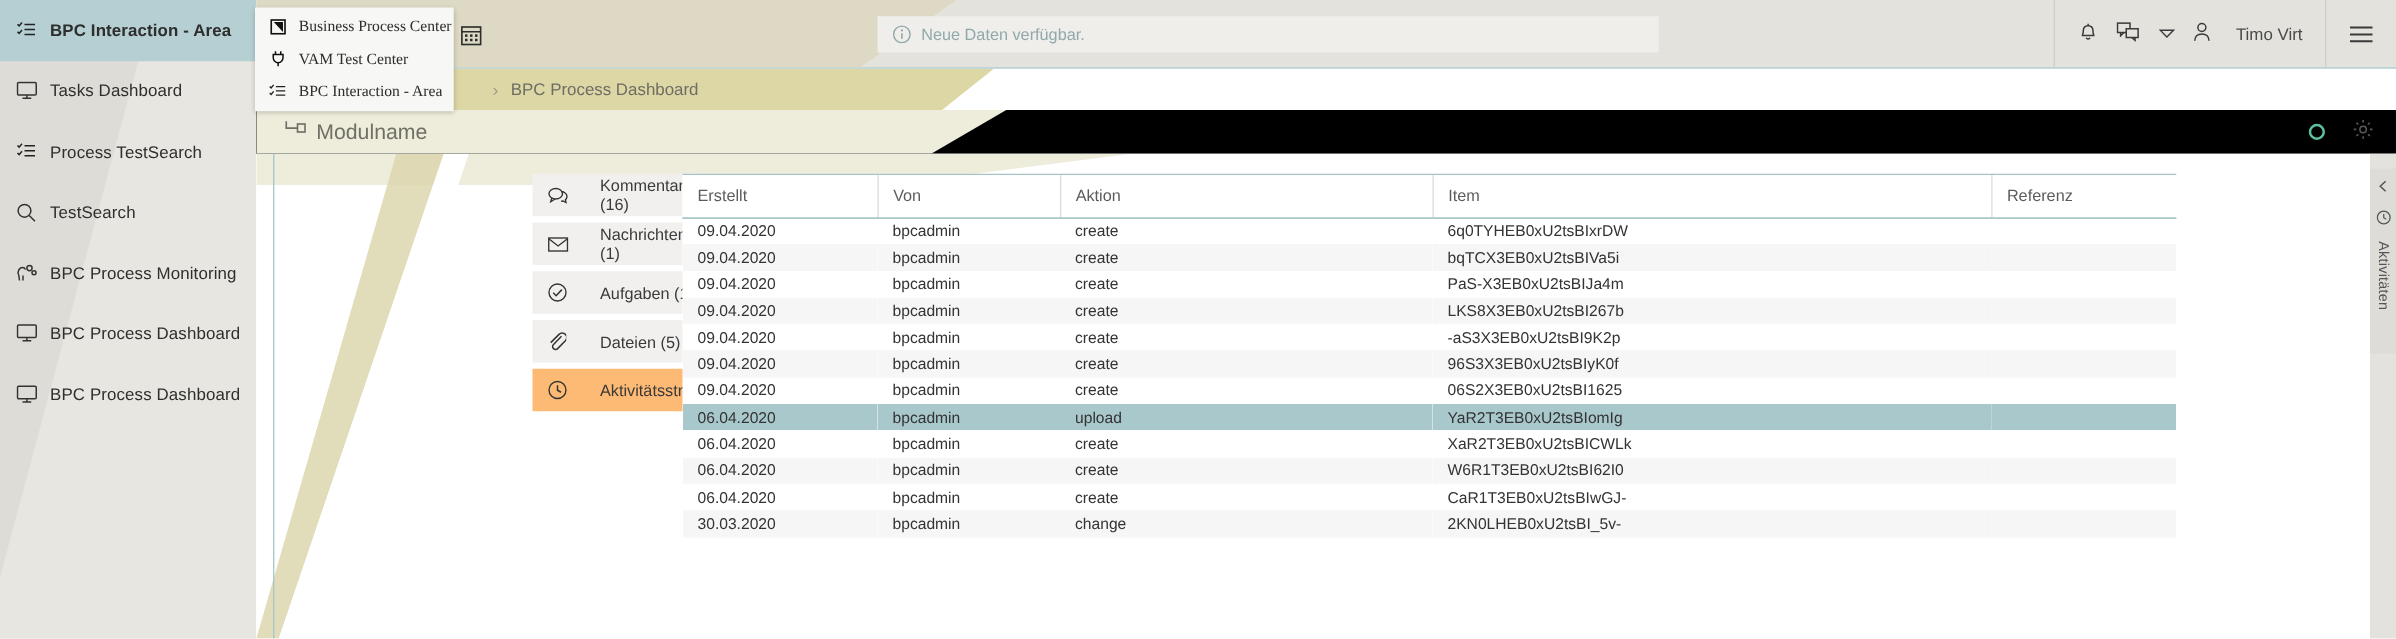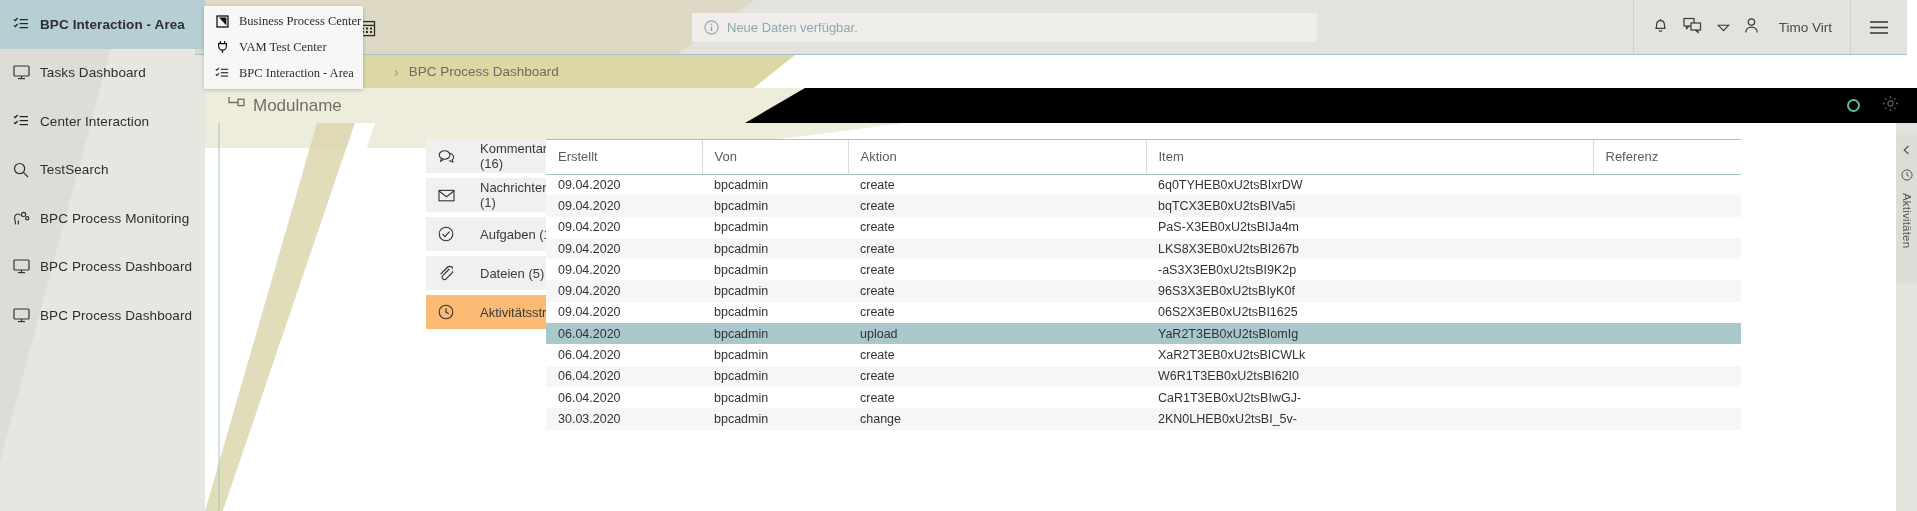--- a/index.html
+++ b/index.html
@@ -35,21 +35,21 @@
   .side-item.active { background: #b5cfd2; font-weight: 700; }
   .side-ico {
     width: 26px; min-width: 26px; height: 20px;
     display: flex; align-items: center; justify-content: center;
     margin-right: 6px;
   }
   .side-ico svg { display: block; }
 
   
   .topbar {
-    position: absolute; left: 195px; top: 0;
+    position: absolute; left: 205px; top: 0;
     width: 1712px; height: 55px;
     background: #e3e2dd;
     border-bottom: 1px solid #9fc4c9;
     overflow: hidden;
   }
   .topbar-beige {
     position: absolute; left: 0; top: 0; height: 55px; width: 560px;
     background: #ddd9c4;
     clip-path: polygon(0 0, 100% 0, 86% 100%, 0 100%);
   }
@@ -253,21 +253,21 @@
     <div class="side-item">
       <span class="side-ico">
         <svg width="16" height="14" viewBox="0 0 16 14">
             <path d="M1 2.4l1.3 1.3L4.6 1" stroke="#222" stroke-width="1.2" fill="none"></path>
             <path d="M1 8.4l1.3 1.3L4.6 7" stroke="#222" stroke-width="1.2" fill="none"></path>
             <line x1="6.6" y1="2.6" x2="15" y2="2.6" stroke="#222" stroke-width="1.2"></line>
             <line x1="6.6" y1="6.6" x2="15" y2="6.6" stroke="#222" stroke-width="1.2"></line>
             <line x1="6.6" y1="10.6" x2="15" y2="10.6" stroke="#222" stroke-width="1.2"></line>
           </svg>
       </span>
-      <span>Center Interaction</span>
+      <span>Process TestSearch</span>
     </div>
 
     <div class="side-item">
       <span class="side-ico">
         <svg width="16" height="16" viewBox="0 0 16 16">
             <circle cx="6.6" cy="6.6" r="5.1" stroke="#333" stroke-width="1.2" fill="none"></circle>
             <line x1="10.4" y1="10.4" x2="15" y2="15" stroke="#333" stroke-width="1.2"></line>
           </svg>
       </span>
       <span>TestSearch</span>

